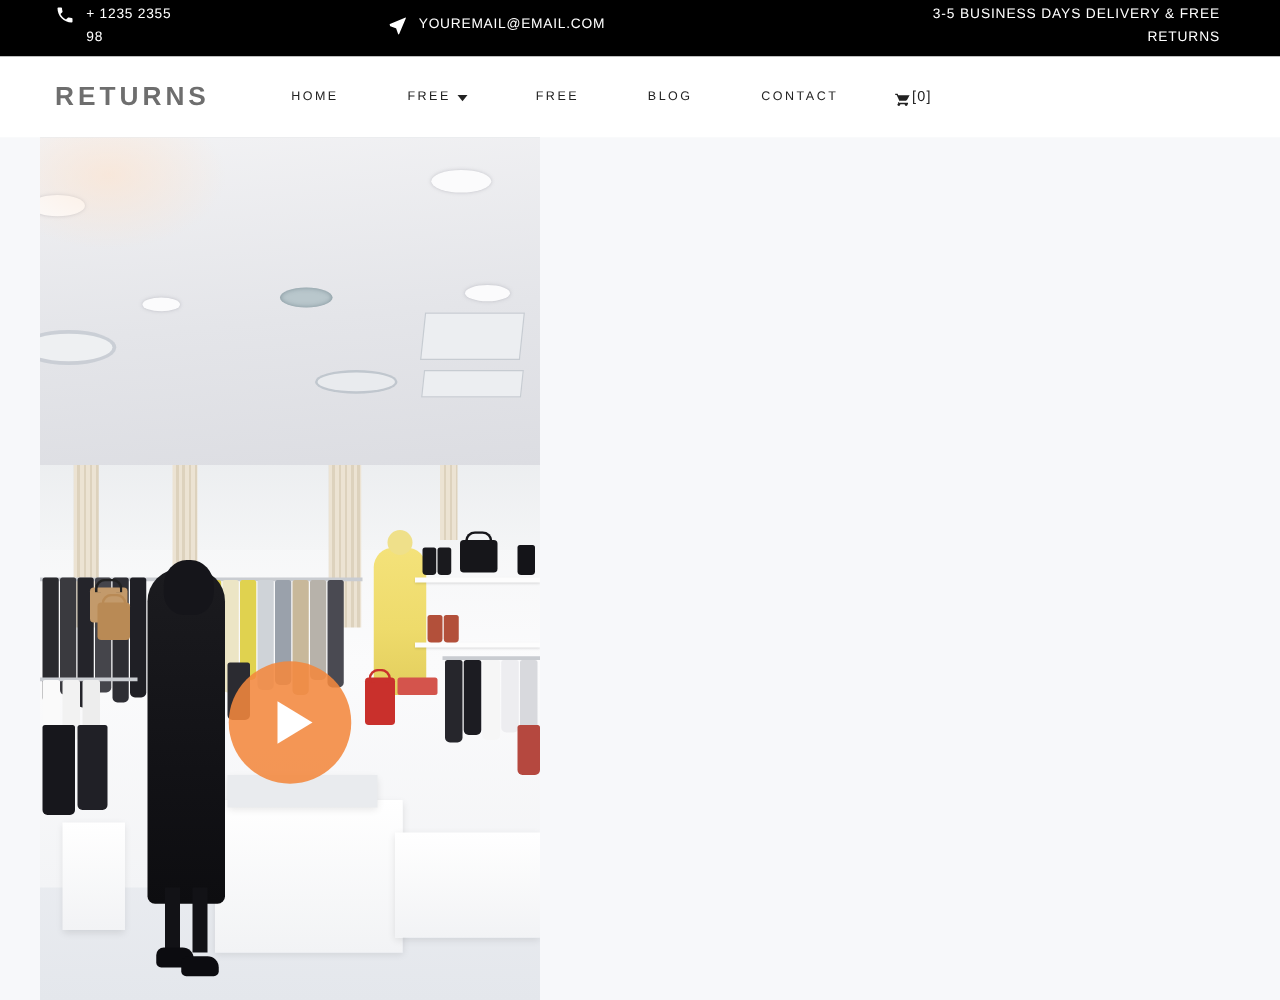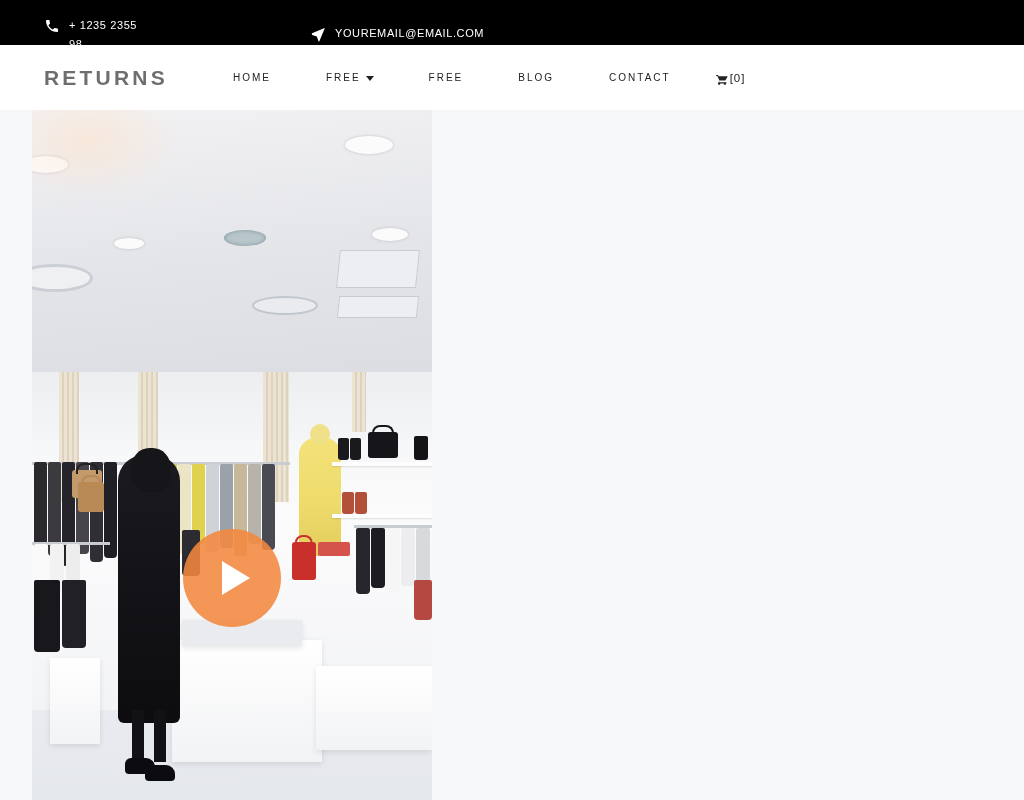--- a/index.html
+++ b/index.html
@@ -24,21 +24,21 @@
     background: #000000;
     color: #ffffff;
     position: relative;
   }
 
   .topbar-inner {
     width: 1024px;
     height: 45px;
     display: flex;
     align-items: flex-start;
-    padding-top: 14px;
+    padding-top: 0;
   }
 
   .tb-cell {
     display: flex;
     align-items: flex-start;
     font-size: 11px;
     letter-spacing: 0.6px;
     line-height: 19px;
     color: #ffffff;
   }
@@ -331,20 +331,23 @@
 
     <div class="tb-cell tb-mail">
       <span class="tb-icon">
         <svg viewBox="0 0 24 24" width="16" height="16" aria-hidden="true">
           <path d="M2.2 11.1 21 3.2c.6-.3 1.2.3.9.9l-7.9 18.8c-.3.6-1.1.6-1.3 0l-2.3-6.6c-.1-.2-.2-.4-.4-.4l-6.6-2.3c-.7-.3-.7-1.1-.2-1.5z"></path>
         </svg>
       </span>
       <span class="tb-text">YOUREMAIL@EMAIL.COM</span>
     </div>
 
+    <div class="tb-cell tb-ship">
+      <span class="tb-text">3-5 BUSINESS DAYS DELIVERY &amp; FREE RETURNS</span>
+    </div>
 
   </div>
 </div>
 
 <nav class="navbar">
 
   <div class="brand">RETURNS</div>
 
   <ul class="nav-list">
     <li class="nav-item">

